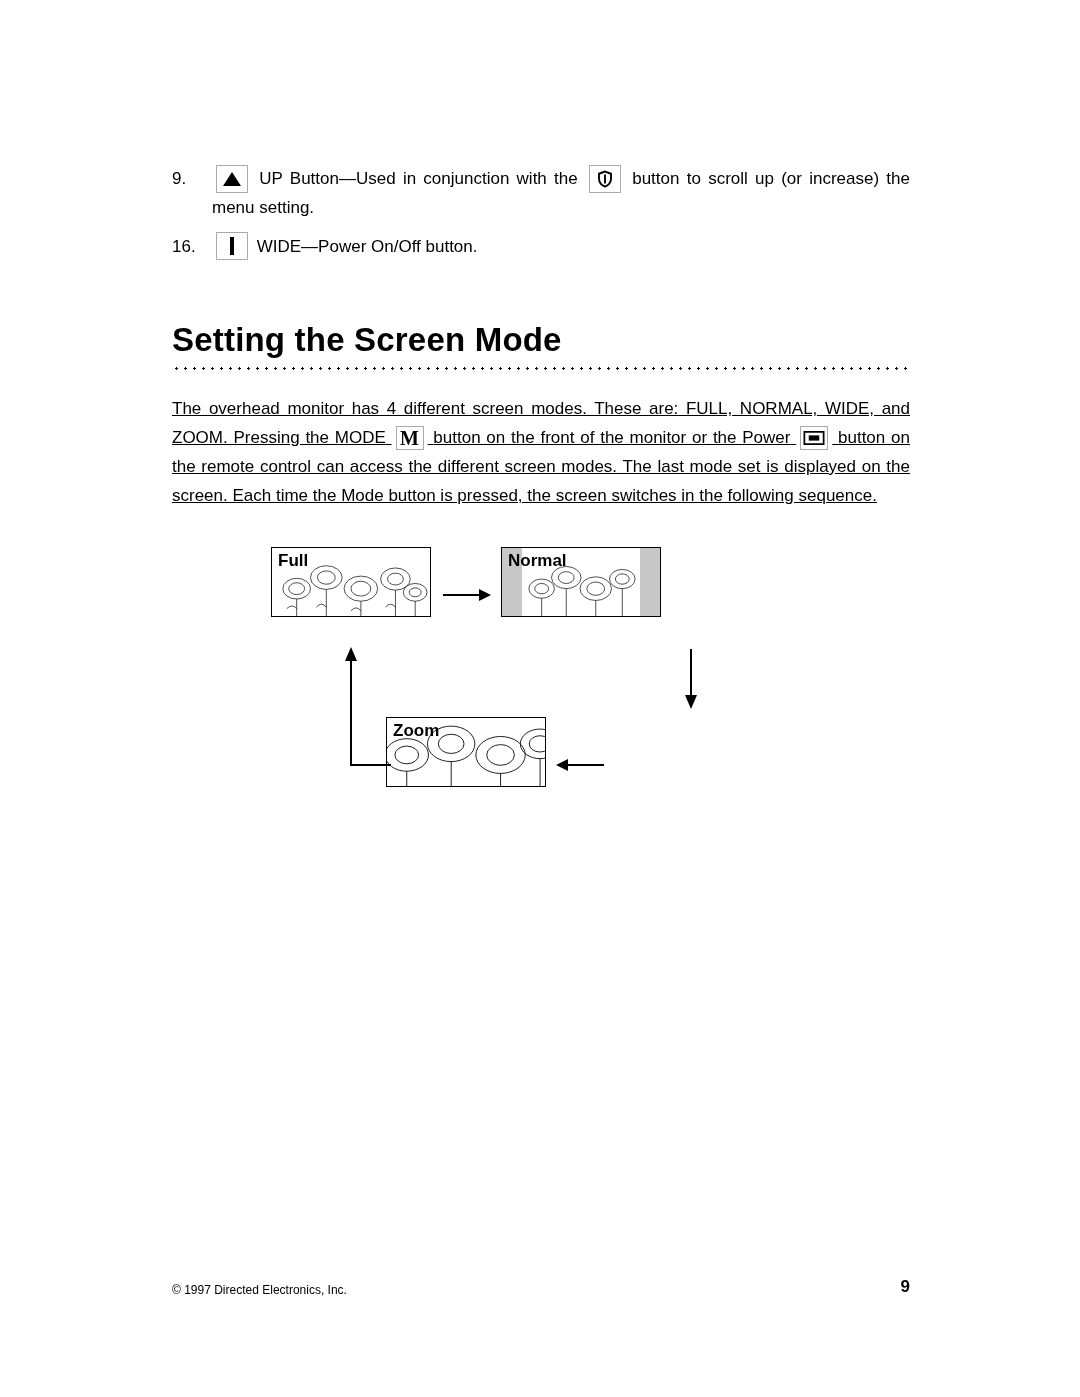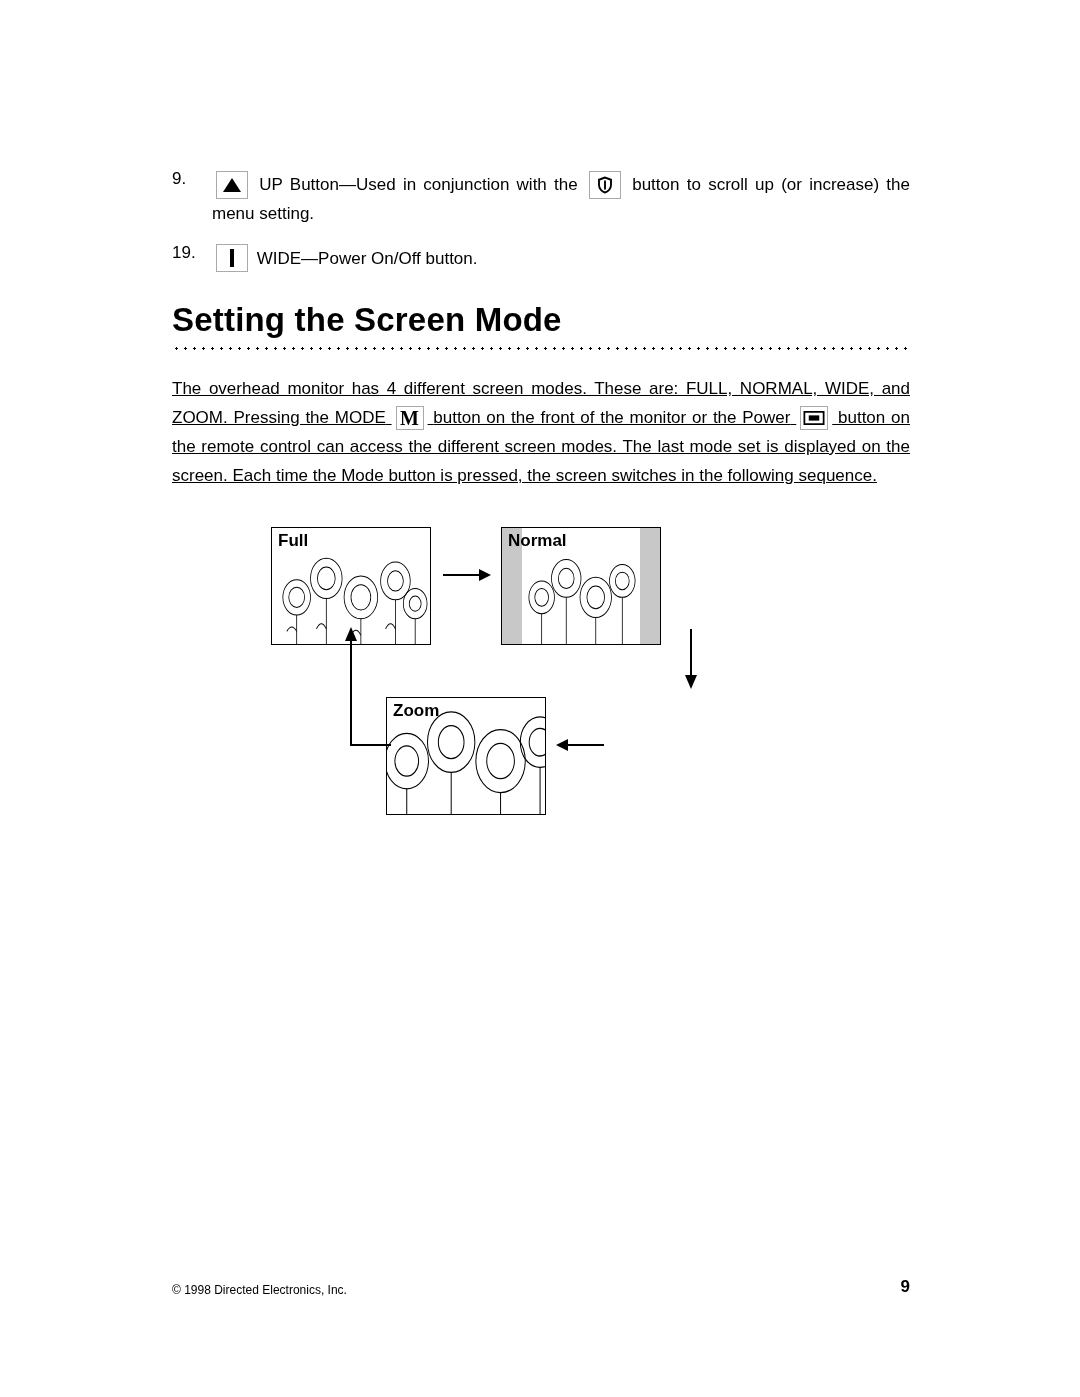--- a/index.html
+++ b/index.html
@@ -26,21 +26,20 @@
     display: flex;
     margin-bottom: 12px;
     text-align: justify;
   }
   .list .num {
     width: 40px;
     flex: 0 0 40px;
   }
   .list .body {
     flex: 1;
-    margin-top: 6px;
   }
   .iconbox {
     display: inline-flex;
     align-items: center;
     justify-content: center;
     border: 1px solid #aaa;
     width: 30px;
     height: 26px;
     vertical-align: middle;
     margin: 0 4px;
@@ -66,21 +65,21 @@
   }
   .mode-m {
     font-family: Georgia, "Times New Roman", serif;
     font-weight: bold;
     font-size: 20px;
     line-height: 1;
   }
   .img-icon svg { width: 22px; height: 14px; display:block; }
 
   .heading {
-    margin-top: 28px;
+    margin-top: 60px;
     position: relative;
   }
   .heading h2 {
     font-family: "Trebuchet MS", "Arial Narrow", sans-serif;
     font-weight: bold;
     font-size: 33px;
     margin: 0 0 4px 0;
     letter-spacing: 0.2px;
   }
   .dotline {
@@ -102,21 +101,21 @@
   
   .diagram {
     position: relative;
     margin: 36px auto 0 auto;
     width: 560px;
     height: 280px;
   }
   .shot {
     position: absolute;
     width: 160px;
-    height: 118px;
+    height: 70px;
     border: 1.5px solid #000;
     box-sizing: border-box;
     overflow: hidden;
     background: #fff;
   }
   .shot .label {
     position: absolute;
     top: 3px; left: 6px;
     font-family: Arial, sans-serif;
     font-weight: bold;
@@ -170,21 +169,21 @@
               <path d="M12 2 L4 5 V12 C4 17 8 21 12 22 C16 21 20 17 20 12 V5 Z" fill="none" stroke="#000" stroke-width="2.5"></path>
               <line x1="12" y1="6" x2="12" y2="18" stroke="#000" stroke-width="2.5"></line>
             </svg>
         </span>
         <span>button to scroll up (or increase) the menu setting.</span>
       </div>
     </div>
 
 
     <div class="item">
-      <div class="num">19.</div>
+      <div class="num">16.</div>
       <div class="body">
         <span class="iconbox">
             <span class="power-bar"></span>
           </span>
         <span>WIDE—Power On/Off button.</span>
       </div>
     </div>
   </div>
 
   <div class="heading">
@@ -296,17 +295,17 @@
     <div class="arrow" style="left:80px; top:100px;">
       <svg width="60" height="120" viewBox="0 0 60 120">
         <polyline points="50,118 10,118 10,14" fill="none" stroke="#000" stroke-width="2"></polyline>
         <polygon points="10,0 4,14 16,14" fill="#000"></polygon>
       </svg>
     </div>
 
   </div>
 
   <div class="footer">
-    <span>© 1998 Directed Electronics, Inc.</span>
+    <span>© 1997 Directed Electronics, Inc.</span>
     <span class="pg">9</span>
   </div>
 
 </div>
 
 </body></html>

